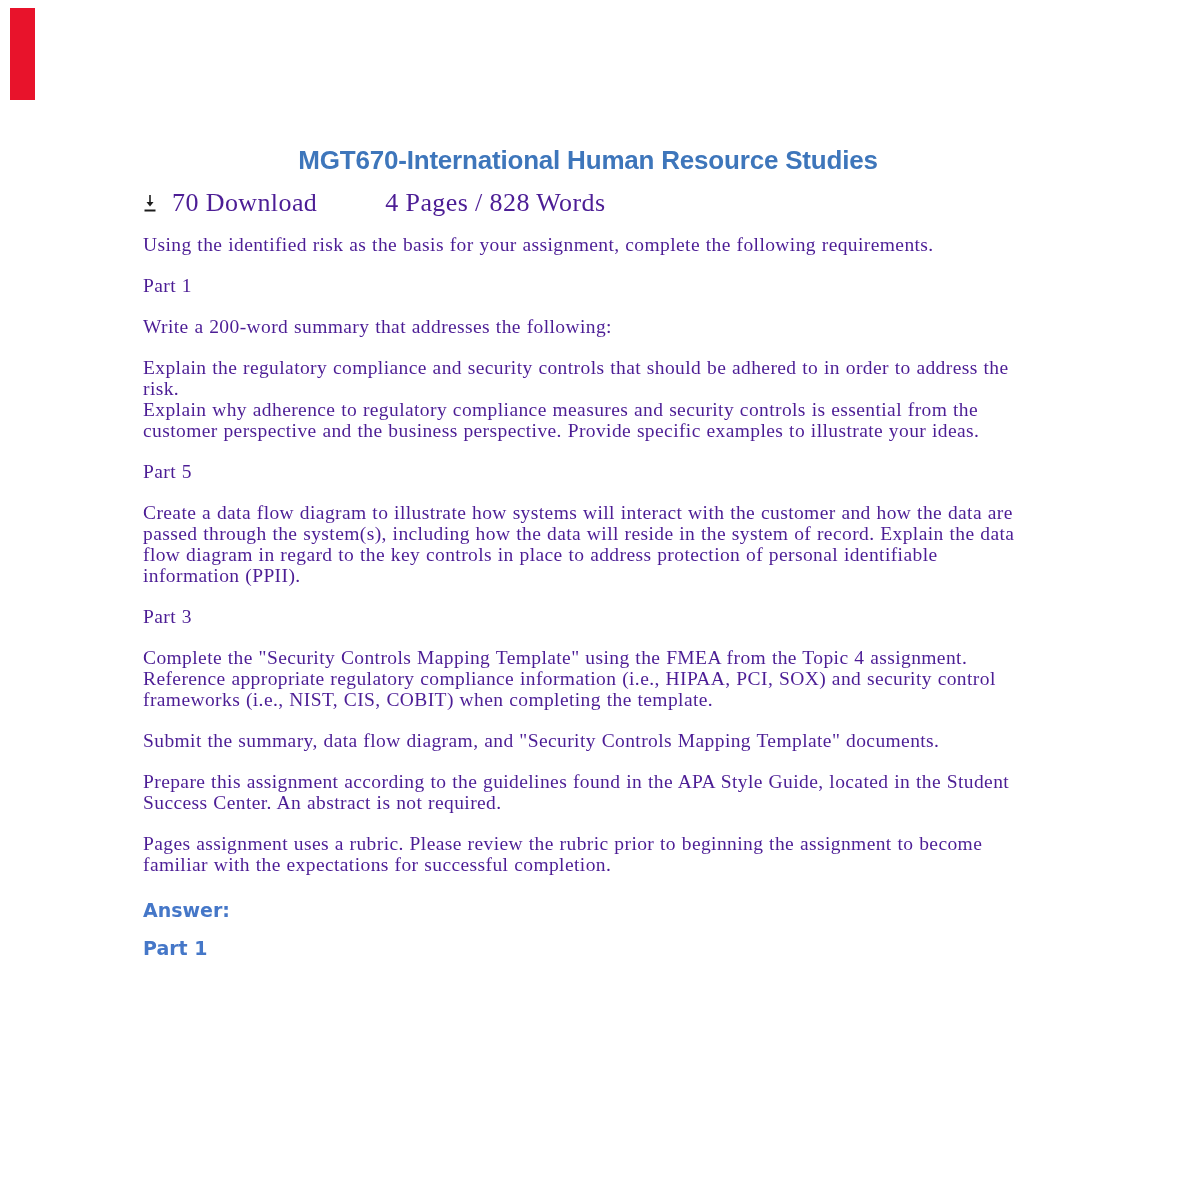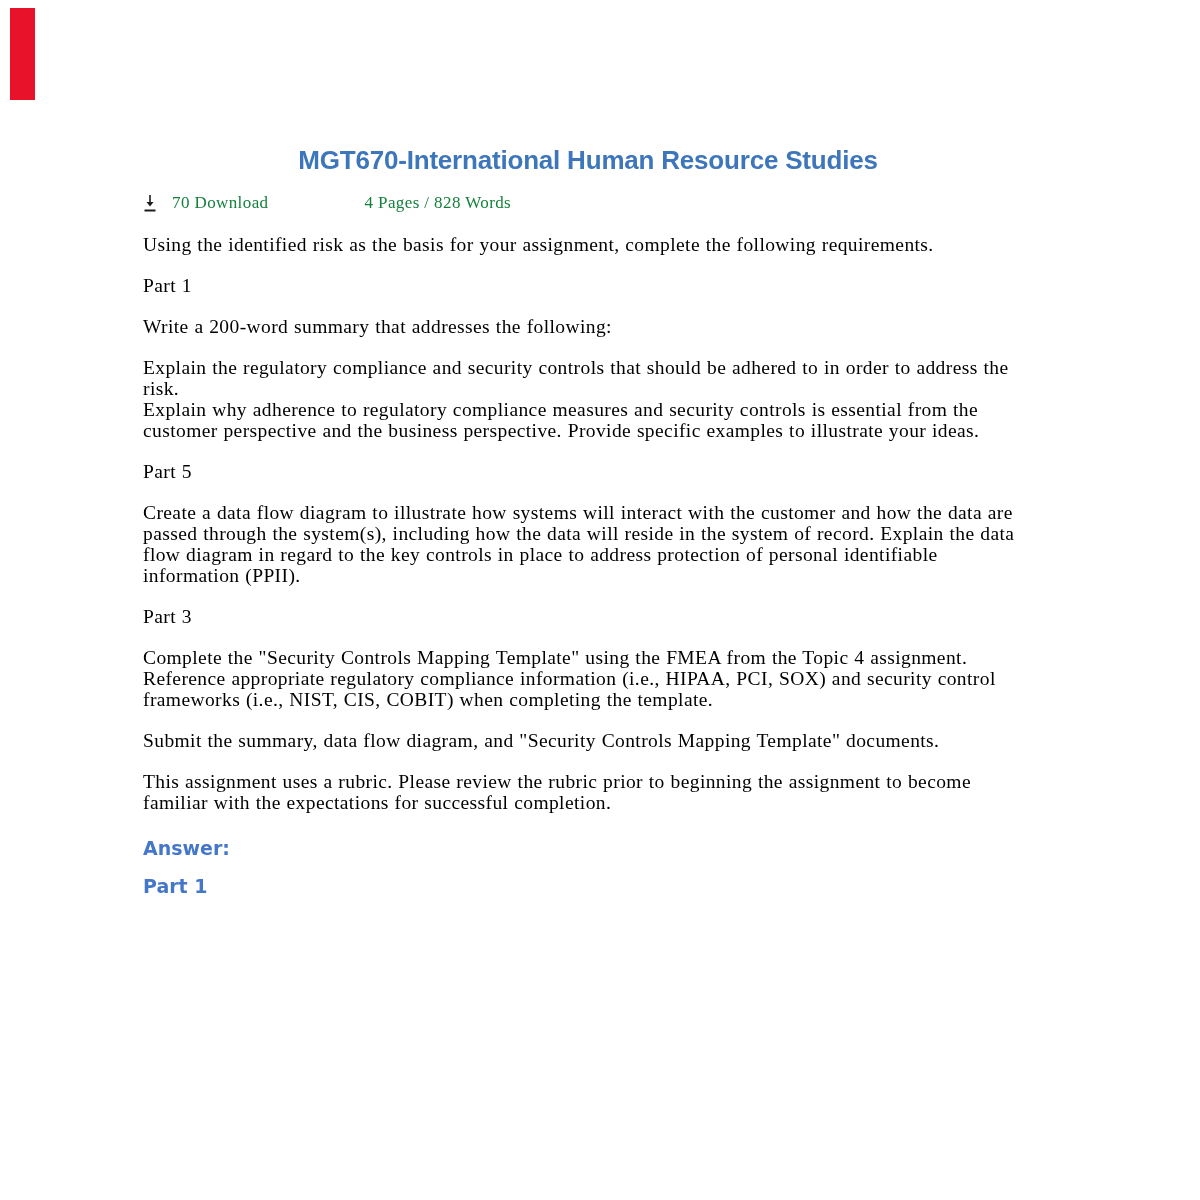--- a/index.html
+++ b/index.html
@@ -39,37 +39,37 @@
     color: #3e76bb;
     margin: 0;
     letter-spacing: -0.2px;
     text-align: center;
   }
   .stats-row {
     display: flex;
     align-items: center;
     margin-top: 18px;
     height: 22px;
-    color: #15803d;
-    font-size: 17px;
+    color: #4c1d95;
+    font-size: 26px;
   }
   .dl-icon {
     width: 14px;
     height: 19px;
     margin-right: 15px;
     display: inline-block;
   }
   .dl-icon svg { display: block; }
   .stat-downloads { letter-spacing: 0.4px; }
-  .stat-length { margin-left: 96px; letter-spacing: 0.4px; }
+  .stat-length { margin-left: 68px; letter-spacing: 0.4px; }
   .body-text p {
     margin: 20px 0 0 0;
     font-size: 19.5px;
     line-height: 21px;
-    color: #000000;
+    color: #4c1d95;
     letter-spacing: 0.4px;
     word-spacing: 0.5px;
   }
   .body-text p.pre { white-space: pre-line; }
   .answer-heading {
     font-family: "DejaVu Sans", sans-serif;
     font-weight: 700;
     font-size: 19px;
     line-height: 23px;
     color: #4577c8;
@@ -111,21 +111,22 @@
       <p>Using the identified risk as the basis for your assignment, complete the following requirements.</p>
       <p>Part 1</p>
       <p>Write a 200-word summary that addresses the following:</p>
       <p class="pre">Explain the regulatory compliance and security controls that should be adhered to in order to address the risk.
 Explain why adherence to regulatory compliance measures and security controls is essential from the customer perspective and the business perspective. Provide specific examples to illustrate your ideas.</p>
       <p>Part 5</p>
       <p>Create a data flow diagram to illustrate how systems will interact with the customer and how the data are passed through the system(s), including how the data will reside in the system of record. Explain the data flow diagram in regard to the key controls in place to address protection of personal identifiable information (PPII).</p>
       <p>Part 3</p>
       <p>Complete the "Security Controls Mapping Template" using the FMEA from the Topic 4 assignment. Reference appropriate regulatory compliance information (i.e., HIPAA, PCI, SOX) and security control frameworks (i.e., NIST, CIS, COBIT) when completing the template.</p>
       <p>Submit the summary, data flow diagram, and "Security Controls Mapping Template" documents.</p>
-      <p>This assignment uses a rubric. Please review the rubric prior to beginning the assignment to become familiar with the expectations for successful completion.</p>
+      <p>Prepare this assignment according to the guidelines found in the APA Style Guide, located in the Student Success Center. An abstract is not required.</p>
+      <p>Pages assignment uses a rubric. Please review the rubric prior to beginning the assignment to become familiar with the expectations for successful completion.</p>
     </div>
 
     <p class="answer-heading">Answer:</p>
 
     <p class="answer-part">Part 1</p>
 
   </div>
 </div>
 
 </body></html>

